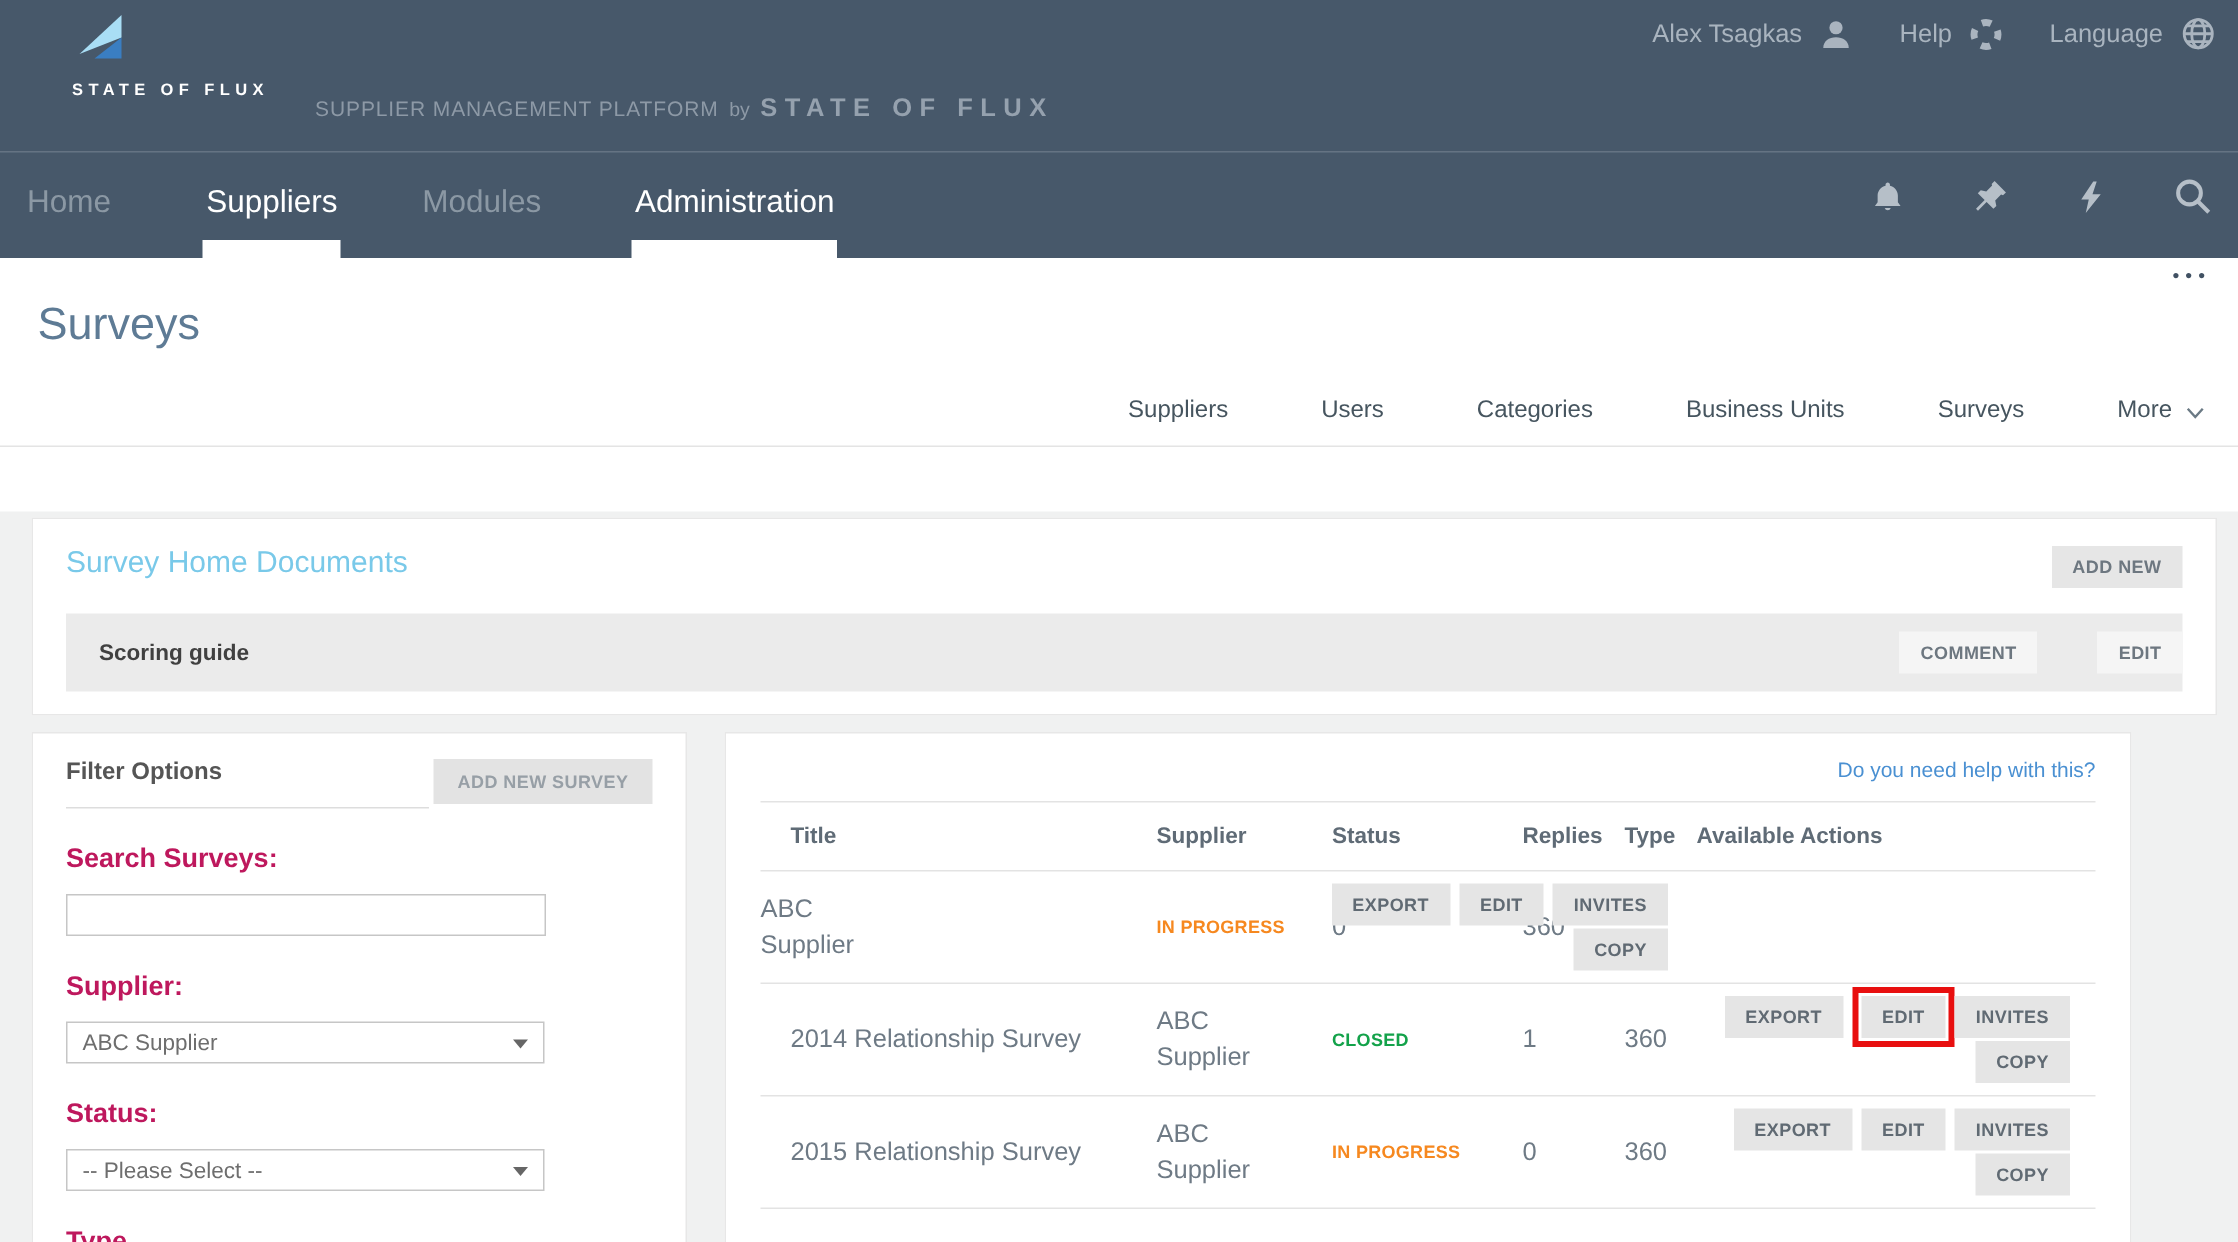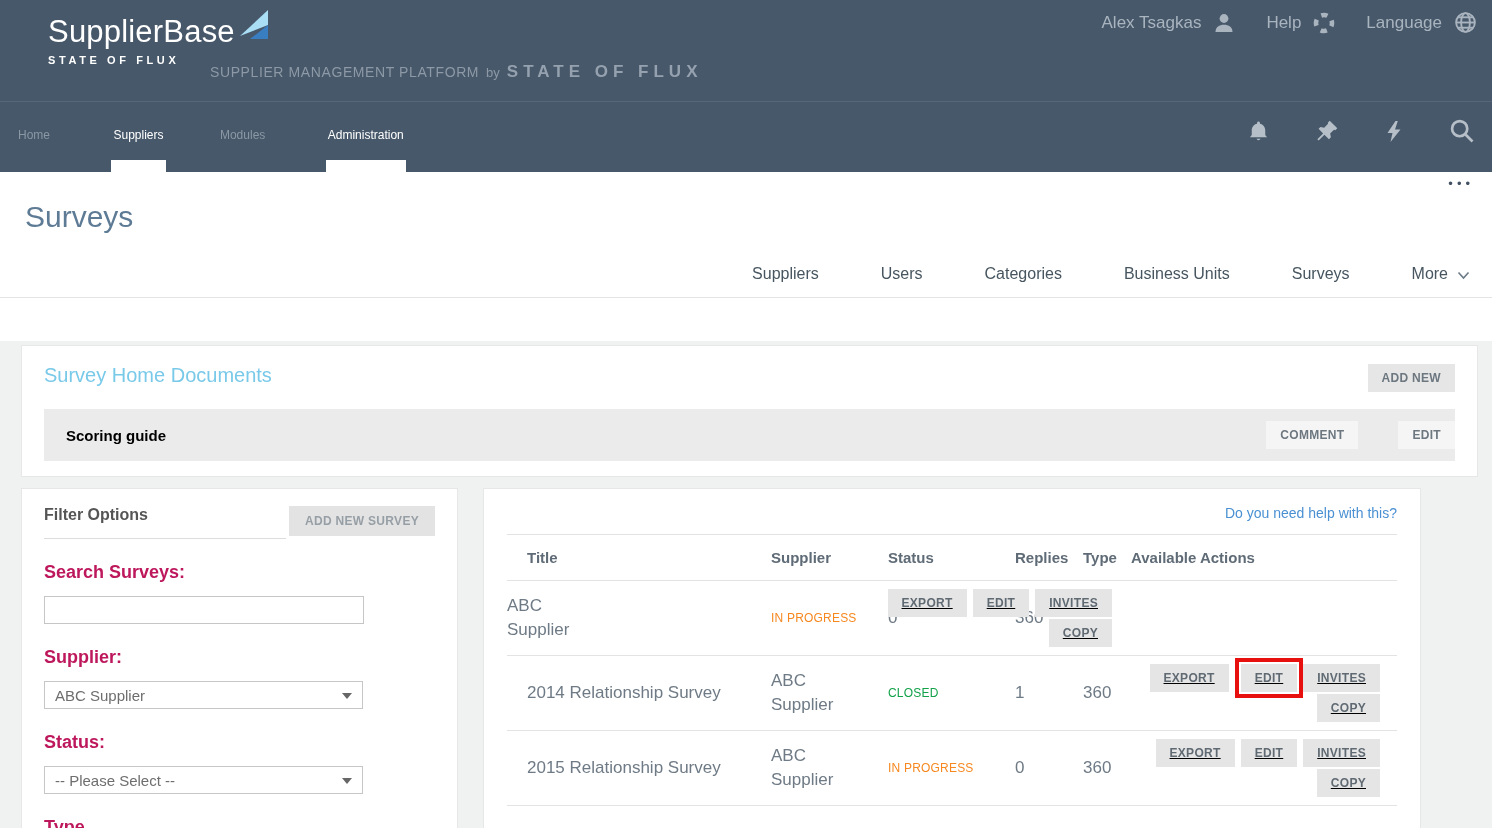--- a/index.html
+++ b/index.html
@@ -19,21 +19,21 @@
   .tagline-company { color:#95a1ae; font-size:17px; font-weight:bold; letter-spacing:5px; }
   .usermenu { position:absolute; right:14px; top:10px; display:flex; align-items:center; }
   .usermenu .grp { display:flex; align-items:center; margin-left:30px; cursor:pointer; }
   .usermenu .grp span { color:#a9b4bf; font-size:17px; }
   .usermenu svg { margin-left:11px; }
 
   
   .mainnav { position:absolute; top:101px; left:0; width:100%; height:71px;
     background:#47586a; border-top:1px solid #566778; }
   .nav-item { position:relative; display:inline-block; height:71px; line-height:66px;
-    font-size:12px; color:#8b98a4; cursor:pointer; vertical-align:top; }
+    font-size:21px; color:#8b98a4; cursor:pointer; vertical-align:top; }
   .nav-item.active { color:#fff; }
   .nav-item.active::after { content:""; position:absolute; left:-2px; right:-2px; bottom:0;
     height:13px; background:#fff; }
   .nav-icons { position:absolute; right:16px; top:0; height:58px; display:flex;
     align-items:center; }
   .nav-icons .nicon { margin-left:42px; cursor:pointer; display:flex; }
 
   
   .dots-menu { position:absolute; right:18px; top:176px; color:#415163; font-size:13px;
     letter-spacing:4px; cursor:pointer; }
@@ -54,21 +54,21 @@
   .btn { display:inline-block; background:#e9e9e9; color:#6d7780; font-size:12px;
     font-weight:bold; letter-spacing:0.3px; padding:7px 14px; cursor:pointer;
     white-space:nowrap; }
 
   
   .help-panel { width:1457px; height:132px; padding:18px 22px 0 22px; }
   .help-head { display:flex; justify-content:space-between; align-items:flex-start; }
   .help-title { color:#79c9e9; font-size:20px; font-weight:400; }
   .doc-row { margin-top:17px; height:52px; background:#ebebeb; display:flex;
     align-items:center; padding:0 0 0 22px; }
-  .doc-name { flex:1; color:#000000; font-size:15px; font-weight:bold; }
+  .doc-name { flex:1; color:#404040; font-size:15px; font-weight:bold; }
   .doc-row .btn { background:#f5f5f5; }
   .btn-comment { margin-right:40px; }
 
   
   .cols { display:flex; margin-top:11px; align-items:flex-start; }
 
   
   .filter-panel { width:437px; height:460px; padding:17px 22px; margin-right:25px; }
   .filter-head { display:flex; justify-content:space-between; align-items:flex-start; }
   .filter-title-wrap { flex:1; border-bottom:1px solid #ddd; padding-bottom:14px;
@@ -91,40 +91,39 @@
   .help-link { text-align:right; color:#4a90d2; font-size:14px; cursor:pointer; }
   .tbl { margin-top:13px; border-top:1px solid #e3e3e3; }
   .tbl-row { display:grid; grid-template-columns:264px 117px 127px 68px 46px 1fr;
     align-items:center; border-bottom:1px solid #e3e3e3; }
   .tbl-row.head { min-height:46px; }
   .tbl-row.datarow { min-height:74px; padding:8px 0; }
   .th { color:#5f6b76; font-size:15px; font-weight:bold; }
   .td { color:#6e7a85; font-size:17px; }
   .c-title { padding-left:20px; }
   .c-supplier span { display:block; width:76px; line-height:1.4; }
-  .c-status { font-size:12px; font-weight:normal; letter-spacing:0.2px; }
+  .c-status { font-size:12px; font-weight:bold; letter-spacing:0.2px; }
   .st-progress { color:#f6881f; }
   .st-closed { color:#13a24a; }
   .c-actions { display:flex; flex-direction:column; align-items:flex-end;
     padding-right:17px; }
-  .act-line { display:flex;text-decoration:underline; }
+  .act-line { display:flex; }
   .act-line .btn { margin-left:6px; background:#e5e5e5; color:#606a73; }
   .act-copy { margin-top:2px; }
   .red-ring { display:inline-flex; border:4px solid #e80f0f; padding:2px; margin:-6px;
     margin-left:0; }
   .red-ring .btn { margin-left:0 !important; }
   .ml6 { margin-left:6px; }
 </style>
 </head>
 <body>
 
 <div class="topbar">
   <div class="logo">
     <div class="logo-main">
-      <span class="logo-name">SupplierBase</span>
       <svg class="logo-arrow" width="32" height="42" viewBox="0 0 32 42">
         <polygon points="2,28 30,2 30,17" fill="#a9def5"></polygon>
         <polygon points="12,31 30,17 30,31" fill="#3a7ec2"></polygon>
       </svg>
     </div>
     <div class="logo-sub">STATE OF FLUX</div>
   </div>
   <div class="tagline">
     <span class="tagline-platform">SUPPLIER MANAGEMENT PLATFORM</span>
     <span class="tagline-by">by</span>

